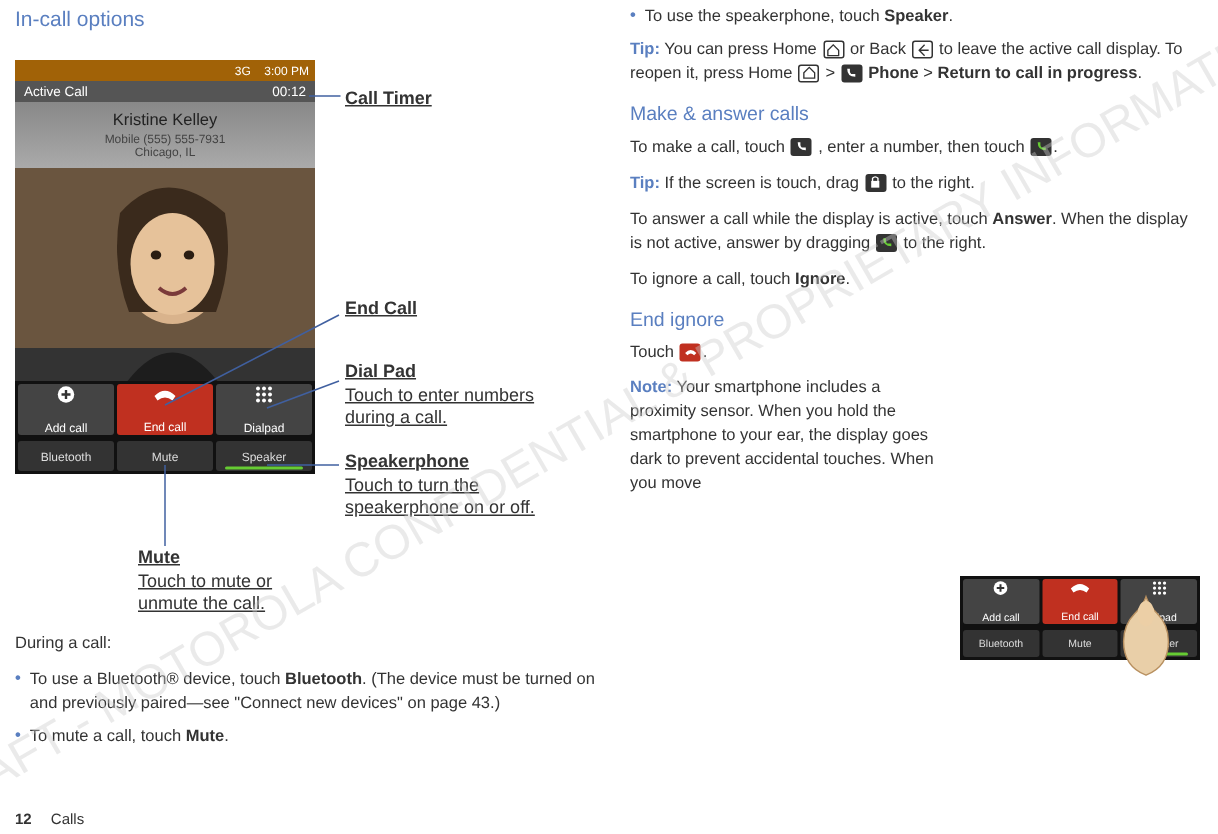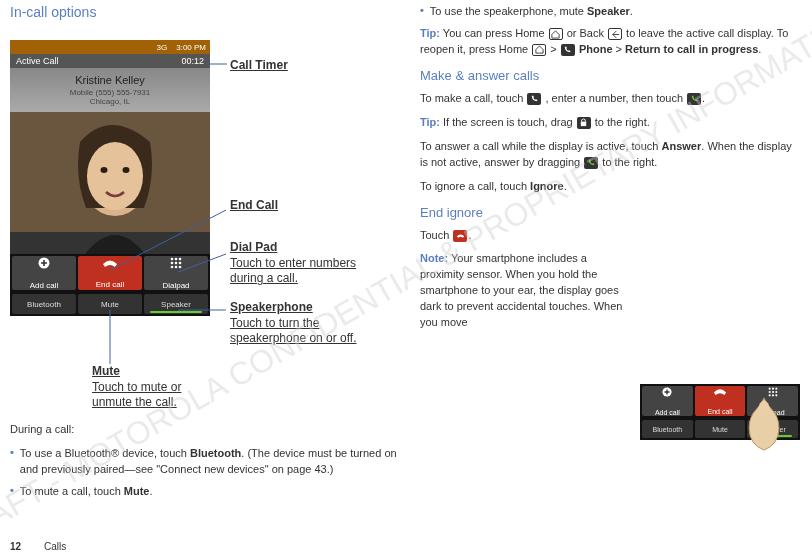--- a/index.html
+++ b/index.html
@@ -58,21 +58,21 @@
     .bullet .dot { color: #5a7fc0; font-weight: bold; }
     .bullet .btext { flex: 1; line-height: 1.45; }
     b { font-weight: bold; }
     .note { color: #5a7fc0; font-weight: bold; }
     .tip { color: #5a7fc0; font-weight: bold; }
     .inline-icon { display: inline-flex; vertical-align: middle; width: 14px; height: 12px; background: #333; border-radius: 2px; align-items: center; justify-content: center; margin: 0 1px; }
     .inline-icon.white { background: #fff; border: 1px solid #333; }
     .inline-icon svg { width: 9px; height: 9px; }
     
     .footer { position: absolute; bottom: 4px; left: 10px; font-size: 10px; color: #333; }
-    .footer .pg { font-weight: bold; margin-right: 20px; }
+    .footer .pg { font-weight: bold; margin-right: 10px; }
     
     
     .miniphone { position: absolute; right: 0; top: 380px; width: 160px; }
     .miniphone .btnrow { padding: 2px; }
     .miniphone .pbtn { height: 30px; font-size: 7px; }
     .miniphone .pbtn-small { height: 18px; font-size: 7px; }
     .finger { position: absolute; width: 56px; height: 56px; right: 8px; top: 12px; pointer-events:none; }
     
     .lines-svg { position: absolute; left: 0; top: 36px; width: 390px; height: 360px; pointer-events: none; }
   </style>
@@ -207,21 +207,21 @@
         <span>To mute a call, touch </span><b>Mute</b><span>.</span>
       </div>
     </div>
   </div>
 </div>
 
 <div class="right-col">
   <div class="bullet">
     <div class="dot">•</div>
     <div class="btext">
-      <span>To use the speakerphone, mute </span><b>Speaker</b><span>.</span>
+      <span>To use the speakerphone, touch </span><b>Speaker</b><span>.</span>
     </div>
   </div>
   <div class="bodytext">
     <span class="tip">Tip:</span><span> You can press Home </span>
     <span class="inline-icon white">
         <svg viewBox="0 0 10 10">
           <path d="M1 5 L5 1 L9 5 L9 9 L1 9 Z" fill="none" stroke="#333"></path>
         </svg>
       </span>
     <span> or Back </span>

